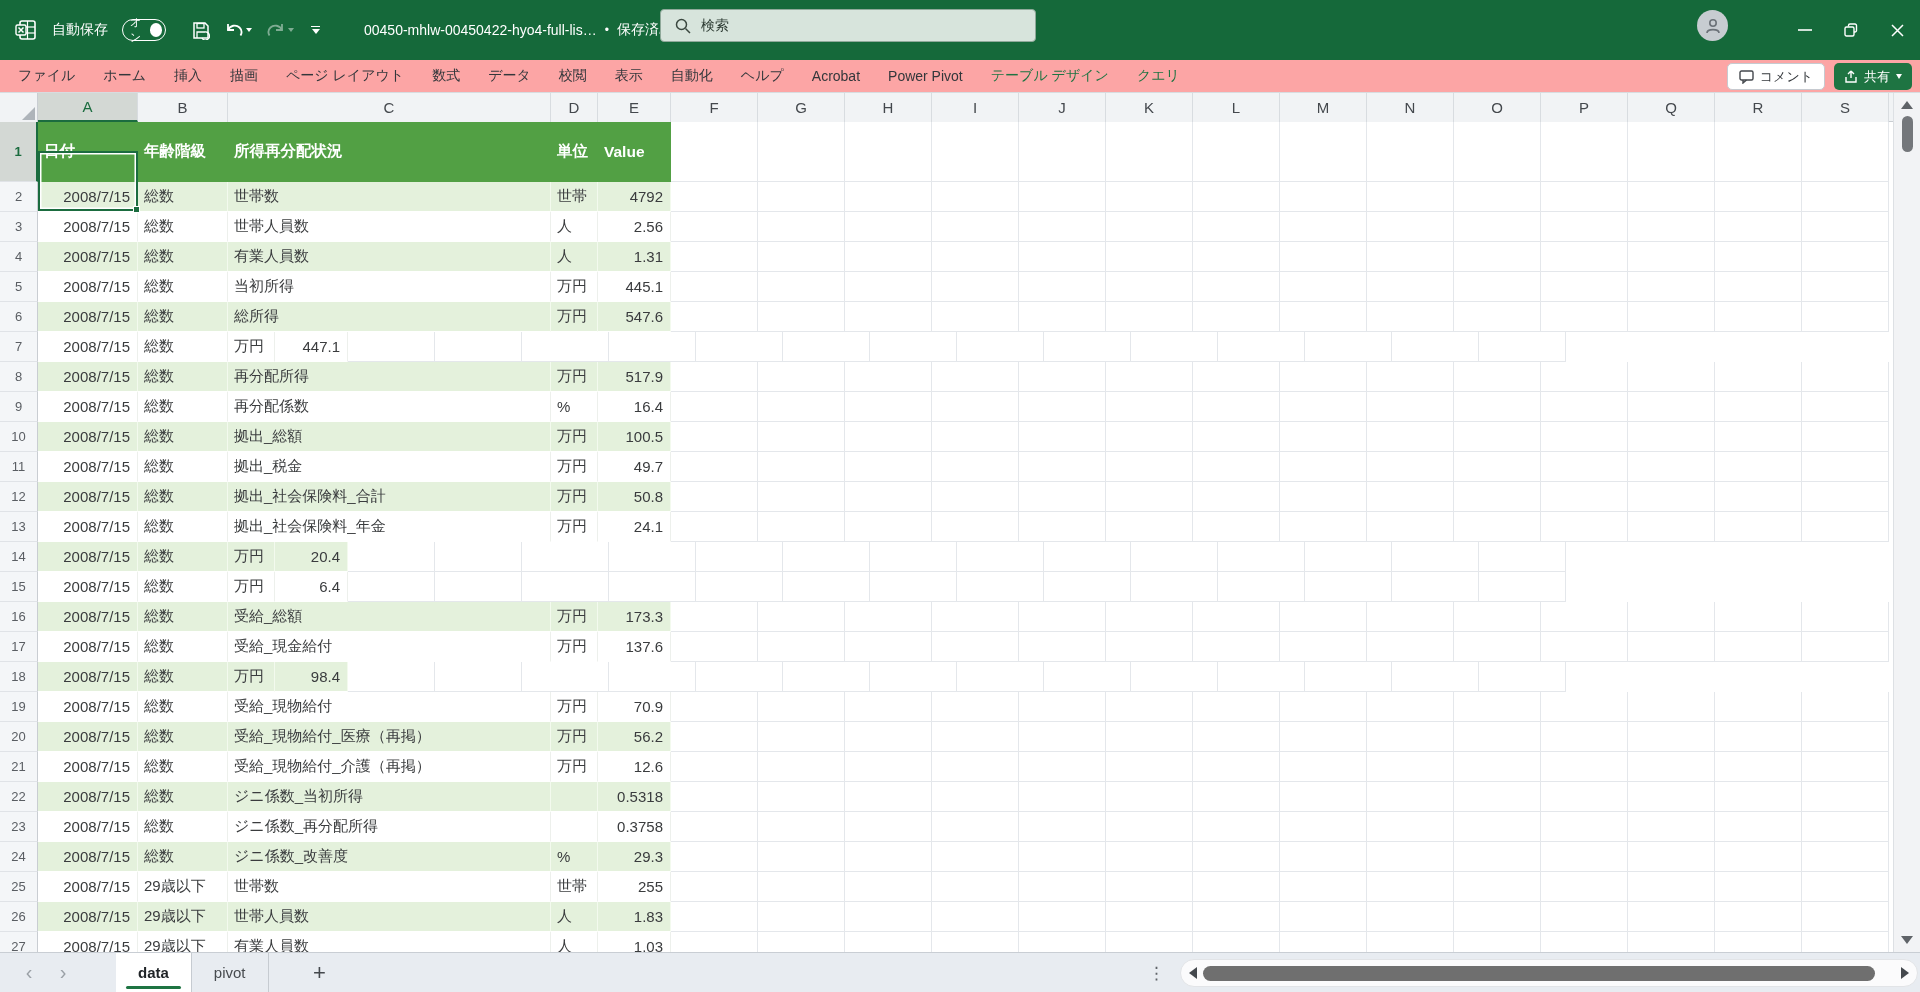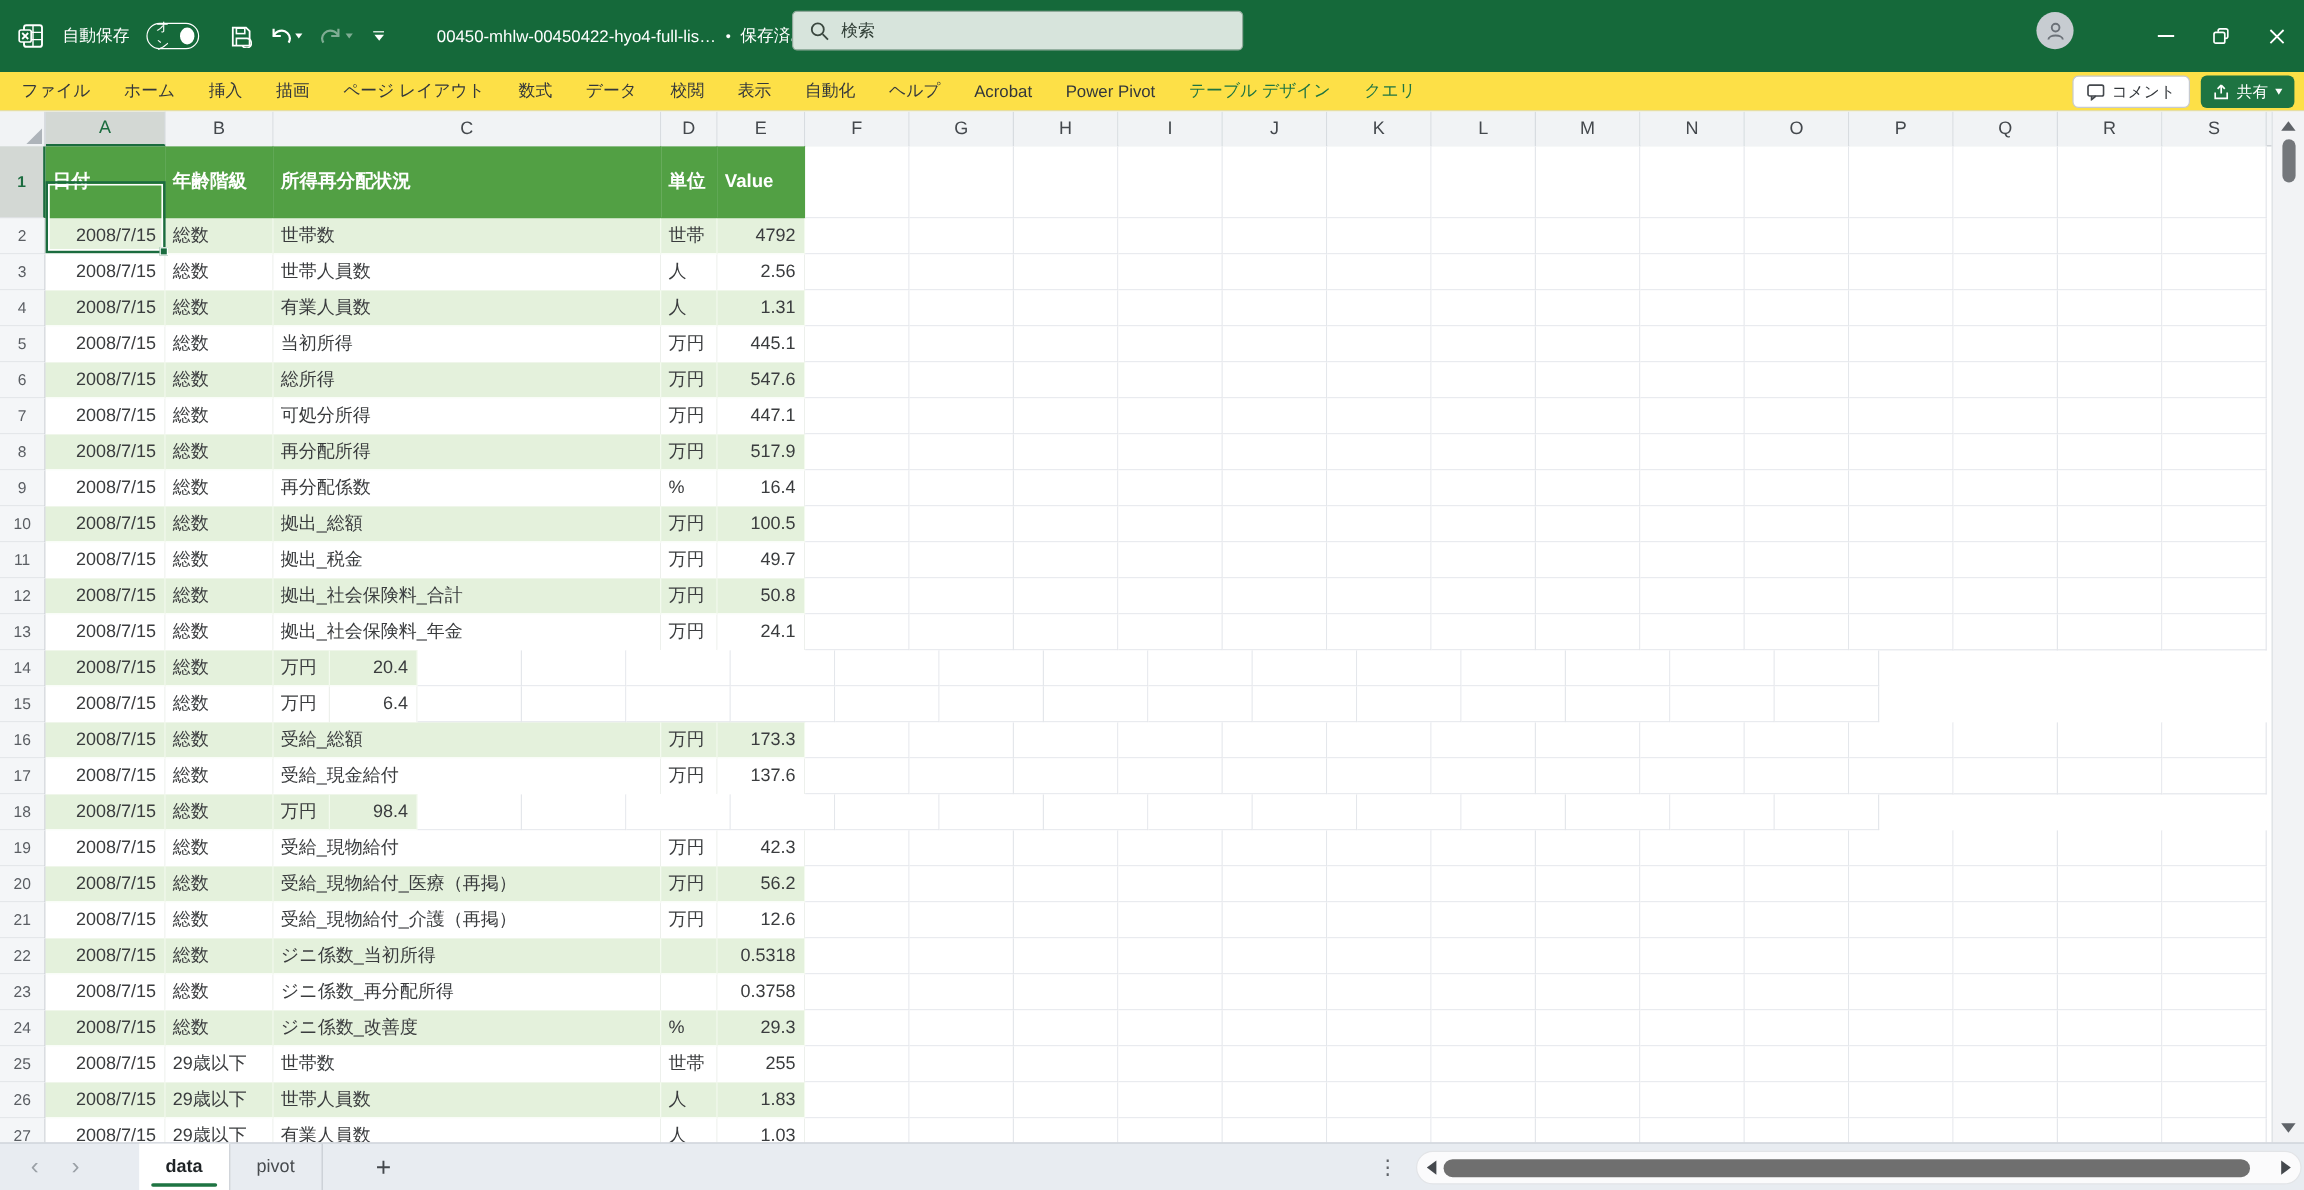--- a/index.html
+++ b/index.html
@@ -23,21 +23,21 @@
   .file-area { display:flex; align-items:center; gap:8px; margin-left:26px; font-size:14px; white-space:nowrap; }
   .file-name {}
   .file-dot { font-size:12px; }
   .saved-chip { display:flex; align-items:center; gap:6px; }
   .search-box { position:absolute; left:660px; top:9px; width:376px; height:33px; background:#D7E4DC; border:1px solid #8FA99A; border-radius:4px; display:flex; align-items:center; gap:10px; padding-left:14px; color:#2E3C34; font-size:14px; }
   .avatar { position:absolute; left:1697px; top:10px; width:31px; height:31px; border-radius:50%; background:#C7CCD1; display:flex; align-items:center; justify-content:center; }
   .win-btns { position:absolute; right:0; top:0; height:60px; display:flex; }
   .win-btn { width:46px; height:60px; display:flex; align-items:center; justify-content:center; }
 
   
-  .ribbon { position:absolute; top:60px; left:0; width:1920px; height:33px; background:#fde047; border-bottom:1px solid #D8DCE0; display:flex; }
+  .ribbon { position:absolute; top:60px; left:0; width:1920px; height:33px; background:#fca5a5; border-bottom:1px solid #D8DCE0; display:flex; }
   .rtabs { display:flex; align-items:center; height:100%; padding-left:4px; }
   .rtab { padding:0 14px; font-size:14px; color:#33373B; height:100%; display:flex; align-items:center; white-space:nowrap; cursor:pointer; }
   .rtab.ctx { color:#1E7442; }
   .ribbon-right { position:absolute; right:8px; top:3px; display:flex; gap:9px; align-items:center; }
   .comment-btn { height:27px; background:#fff; border:1px solid #C6CAD0; border-radius:5px; display:flex; align-items:center; gap:6px; padding:0 11px; font-size:13px; color:#33373B; cursor:pointer; }
   .share-btn { height:27px; background:#1E7442; border-radius:5px; display:flex; align-items:center; gap:6px; padding:0 10px; font-size:13px; color:#fff; cursor:pointer; }
   .share-btn .chev-dn { border-top-color:#fff; border-left-width:3.5px; border-right-width:3.5px; }
 
   
   .workbook { position:absolute; top:93px; left:0; width:1920px; height:859px; overflow:hidden; background:#fff; }
@@ -373,21 +373,20 @@
             <div class="cell" style="width: 87px; height: 30px;"></div>
             <div class="cell" style="width: 87px; height: 30px;"></div>
             <div class="cell" style="width: 87px; height: 30px;"></div>
             <div class="cell" style="width: 87px; height: 30px;"></div>
             <div class="cell" style="width: 87px; height: 30px;"></div>
           </div>
           <div class="grow">
             <div class="rnum" style="height: 30px;">7</div>
             <div class="cell tcell ar" style="width: 100px; height: 30px;">2008/7/15</div>
             <div class="cell tcell al" style="width: 90px; height: 30px;">総数</div>
-            <div class="cell tcell al" style="width: 323px; height: 30px;">可処分所得</div>
             <div class="cell tcell al" style="width: 47px; height: 30px;">万円</div>
             <div class="cell tcell ar" style="width: 73px; height: 30px;">447.1</div>
             <div class="cell" style="width: 87px; height: 30px;"></div>
             <div class="cell" style="width: 87px; height: 30px;"></div>
             <div class="cell" style="width: 87px; height: 30px;"></div>
             <div class="cell" style="width: 87px; height: 30px;"></div>
             <div class="cell" style="width: 87px; height: 30px;"></div>
             <div class="cell" style="width: 87px; height: 30px;"></div>
             <div class="cell" style="width: 87px; height: 30px;"></div>
             <div class="cell" style="width: 87px; height: 30px;"></div>
@@ -636,21 +635,21 @@
             <div class="cell" style="width: 87px; height: 30px;"></div>
             <div class="cell" style="width: 87px; height: 30px;"></div>
             <div class="cell" style="width: 87px; height: 30px;"></div>
           </div>
           <div class="grow">
             <div class="rnum" style="height: 30px;">19</div>
             <div class="cell tcell ar" style="width: 100px; height: 30px;">2008/7/15</div>
             <div class="cell tcell al" style="width: 90px; height: 30px;">総数</div>
             <div class="cell tcell al" style="width: 323px; height: 30px;">受給_現物給付</div>
             <div class="cell tcell al" style="width: 47px; height: 30px;">万円</div>
-            <div class="cell tcell ar" style="width: 73px; height: 30px;">42.3</div>
+            <div class="cell tcell ar" style="width: 73px; height: 30px;">70.9</div>
             <div class="cell" style="width: 87px; height: 30px;"></div>
             <div class="cell" style="width: 87px; height: 30px;"></div>
             <div class="cell" style="width: 87px; height: 30px;"></div>
             <div class="cell" style="width: 87px; height: 30px;"></div>
             <div class="cell" style="width: 87px; height: 30px;"></div>
             <div class="cell" style="width: 87px; height: 30px;"></div>
             <div class="cell" style="width: 87px; height: 30px;"></div>
             <div class="cell" style="width: 87px; height: 30px;"></div>
             <div class="cell" style="width: 87px; height: 30px;"></div>
             <div class="cell" style="width: 87px; height: 30px;"></div>

